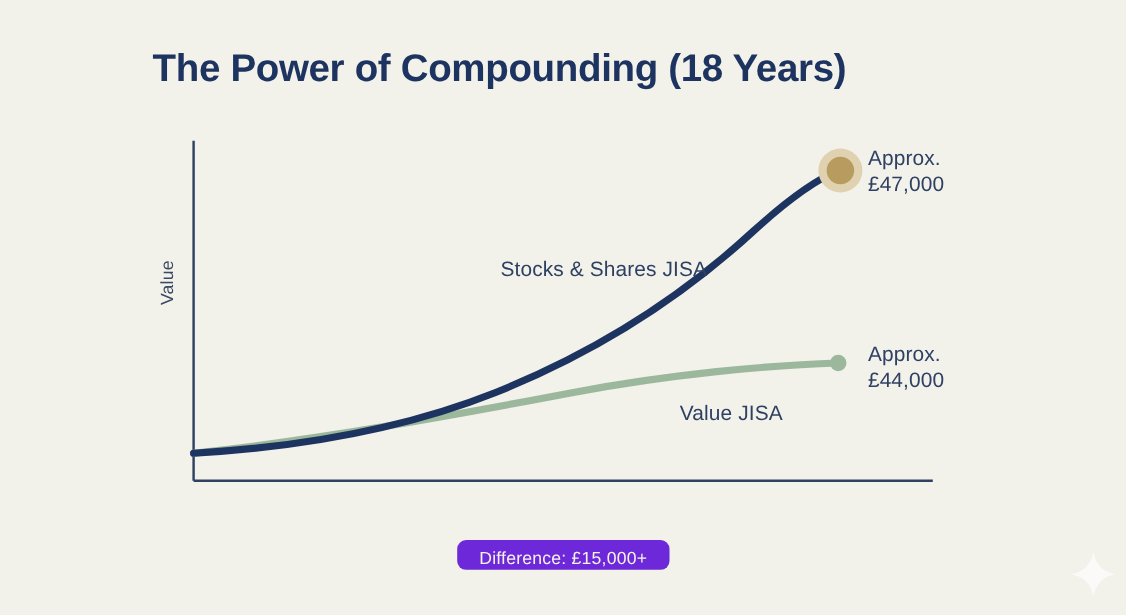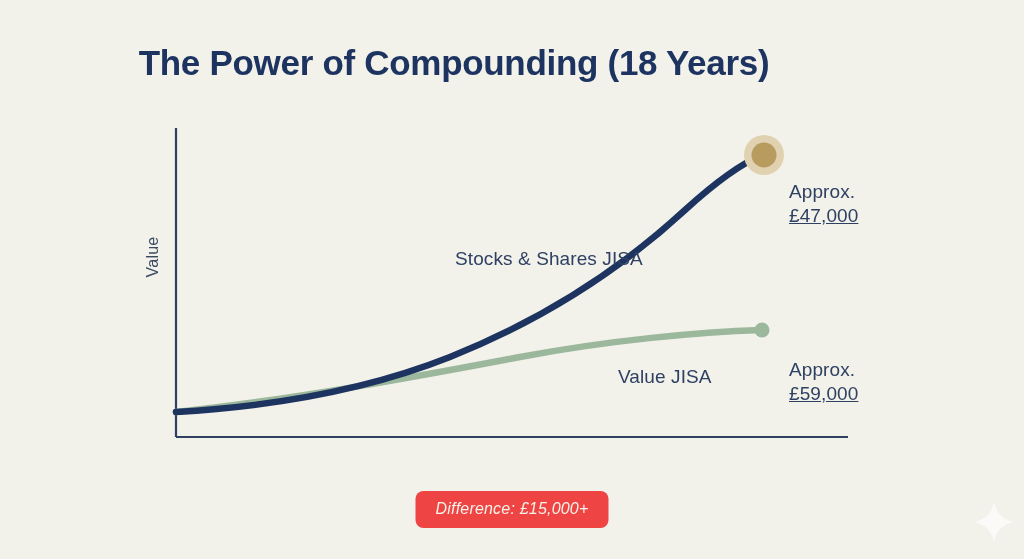--- a/index.html
+++ b/index.html
@@ -73,50 +73,48 @@
   }
 
   
   .series-label {
     position: absolute;
     font-size: 19px;
     color: #2f4163;
     white-space: nowrap;
     letter-spacing: 0.1px;
   }
-  #label-stocks { left: 455px; top: 235px; margin-top: 13px; }
+  #label-stocks { left: 455px; top: 235px; }
   #label-cash   { left: 618px; top: 366px; }
 
   
   .callout {
     position: absolute;
     font-size: 19px;
     color: #2f4163;
     line-height: 1.28;
     white-space: nowrap;
     letter-spacing: 0.1px;
-    margin-top: 47px;
   }
   #callout-stocks { left: 789px; top: 133px; }
   #callout-cash   { left: 789px; top: 311px; }
-  .callout-line2 { display: block; text-decoration: underline; }
+  .callout-line2 { display: block; }
 
   
   #difference-badge {
     position: absolute;
     left: 50%;
     transform: translateX(-50%);
     top: 491px;
-    background: #ef4444;
+    background: #6d28d9;
     color: #f6f3e9;
     font-size: 16px;
-    padding: 9px 20px 10px 20px;
+    padding: 9px 20px 0 20px;
     border-radius: 8px;
     letter-spacing: 0.2px;
-    font-style: italic;
   }
 
   
   #sparkle-decoration {
     position: absolute;
     left: 972px;
     top: 500px;
     width: 44px;
     height: 44px;
     opacity: 0.72;
@@ -156,21 +154,21 @@
 
   <div class="series-label" id="label-stocks">Stocks &amp; Shares JISA</div>
   <div class="series-label" id="label-cash">Value JISA</div>
 
   <div class="callout" id="callout-stocks">
     <span>Approx.</span>
     <span class="callout-line2">£47,000</span>
   </div>
   <div class="callout" id="callout-cash">
     <span>Approx.</span>
-    <span class="callout-line2">£59,000</span>
+    <span class="callout-line2">£44,000</span>
   </div>
 
   <div id="difference-badge">Difference: £15,000+</div>
 
   <svg id="sparkle-decoration" viewBox="0 0 44 44">
     <path d="M22 2 C24.5 13.5 30.5 19.5 42 22 C30.5 24.5 24.5 30.5 22 42 C19.5 30.5 13.5 24.5 2 22 C13.5 19.5 19.5 13.5 22 2 Z" fill="#ffffff" opacity="0.9"></path>
   </svg>
 
 </div>
 

